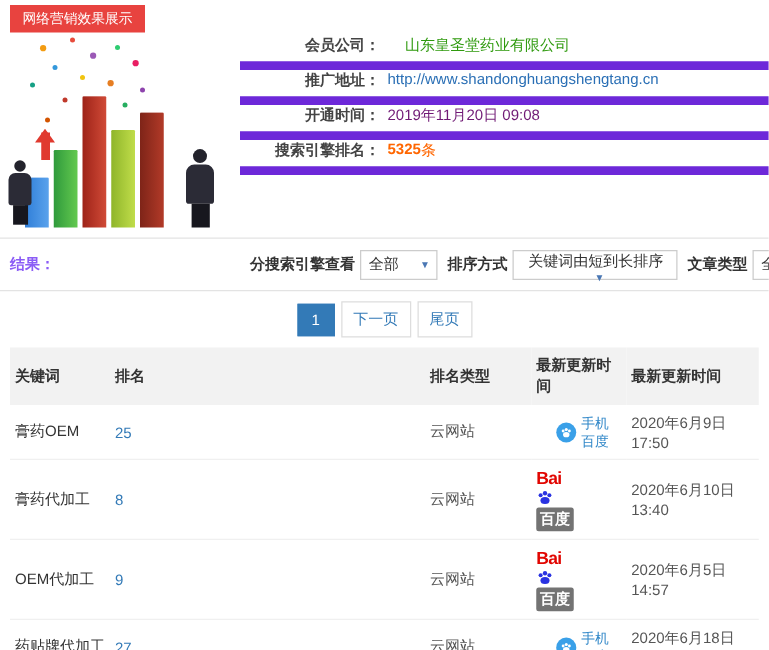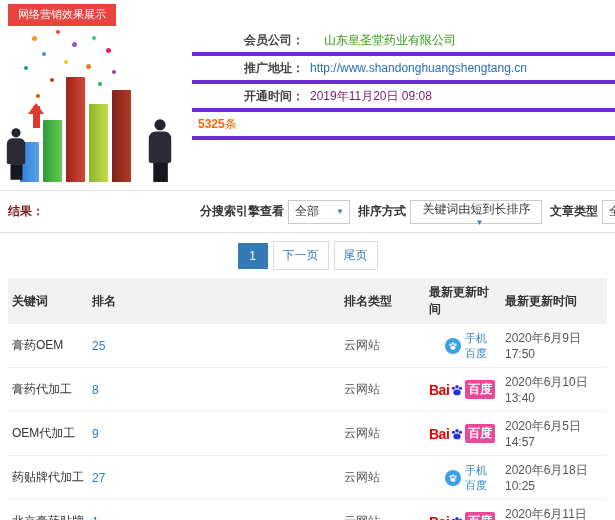--- a/index.html
+++ b/index.html
@@ -40,35 +40,35 @@
   .person .legs { width: 13px; height: 17px; background: #17171e; margin: 0 auto; }
   .p1 { left: 6px; bottom: 8px; transform: scale(.92); }
   .p2 { left: 150px; bottom: 8px; transform: scale(1.12); transform-origin: bottom; }
   .arrow-up { position: absolute; left: 33px; bottom: 62px; width: 7px; height: 22px; background: #e03a2f; }
   .arrow-up::before {
     content: ""; position: absolute; top: -11px; left: -5px;
     border: 8px solid transparent; border-bottom: 11px solid #e03a2f;
   }
 
   .info { margin-left: 192px; margin-right: 0; padding-top: 4px; }
-  .info-row { display: flex; align-items: center; height: 28px; border-bottom: 4px solid #6d28d9; }
+  .info-row { display: flex; align-items: flex-start; height: 28px; border-bottom: 7px solid #6d28d9; }
   .info-label { width: 112px; text-align: right; color: #444; font-weight: bold; flex: none; }
   .v-green { color: #2f9a0e; margin-left: 20px; text-decoration: none; cursor: pointer; }
   .v-link  { color: #2a6fb5; margin-left: 6px; text-decoration: none; cursor: pointer; }
   .v-plain { color: #701a75; margin-left: 6px; }
   .v-orange { color: #f60; margin-left: 6px; font-weight: bold; }
   .v-unit { color: #f60; }
 
   
   .filters {
     height: 43px; display: flex; align-items: center;
     border-top: 1px solid #e3e3e3; border-bottom: 1px solid #e3e3e3;
     padding: 0 0 0 8px; white-space: nowrap;
   }
-  .result-label { font-weight: bold; color: #7f1d1d; width: 184px; flex: none; }
+  .result-label { font-weight: bold; color: #8b5cf6; width: 184px; flex: none; }
   .flabel { font-weight: bold; color: #333; margin: 0 4px 0 8px; flex: none; }
   .select {
     display: inline-flex; align-items: center; justify-content: space-between;
     border: 1px solid #ccc; background: #fff; height: 24px;
     padding: 0 5px 0 6px; color: #333; cursor: pointer; flex: none;
   }
   .caret { font-size: 8px; color: #4a77b4; margin-left: 6px; }
   .sel-engine, .sel-article { width: 62px; }
   .sel-sort { width: 132px; flex-direction: column; }
 
@@ -93,25 +93,25 @@
   .rank-link { color: #337ab7; text-decoration: none; cursor: pointer; }
 
   .engine-mobile { display: inline-flex; align-items: center; gap: 4px; padding-left: 16px; }
   .micon {
     width: 16px; height: 16px; border-radius: 50%; background: #3aa0e8;
     display: inline-flex; align-items: center; justify-content: center; flex: none;
   }
   .micon .paw { width: 10px; height: 10px; fill: #fff; }
   .mlabel { color: #3087c8; font-size: 11px; }
 
-  .engine-baidu { display: inline-flex; align-items: center; gap: 1px; }
+  .engine-baidu { display: inline-flex; gap: 1px; flex-direction: column; }
   .bd-bai { color: #e10601; font-weight: bold; font-size: 14px; letter-spacing: -0.5px; }
   .engine-baidu .bicon { display: inline-flex; }
   .engine-baidu .bicon .paw { width: 14px; height: 14px; fill: #2932e1; }
-  .bd-cn { background: #ec4899; color: #fff; font-weight: bold; font-size: 12px; padding: 1px 3px; border-radius: 2px; }
+  .bd-cn { background: #737373; color: #fff; font-weight: bold; font-size: 12px; padding: 1px 3px; border-radius: 2px; }
 </style>
 </head>
 <body>
 
 <div class="page">
 
   <div class="topbar">
     <span class="title-tab">网络营销效果展示</span>
   </div>
 
@@ -161,20 +161,21 @@
       </div>
       <div class="info-row">
         <span class="info-label">推广地址：</span>
         <a class="v-link">http://www.shandonghuangshengtang.cn</a>
       </div>
       <div class="info-row">
         <span class="info-label">开通时间：</span>
         <span class="v-plain">2019年11月20日 09:08</span>
       </div>
       <div class="info-row">
+        <span class="info-label">搜索引擎排名：</span>
         <span class="v-orange">5325</span>
         <span class="v-unit">条</span>
       </div>
     </div>
   </div>
 
   <div class="filters">
     <span class="result-label">结果：</span>
 
     <span class="flabel">分搜索引擎查看</span>

